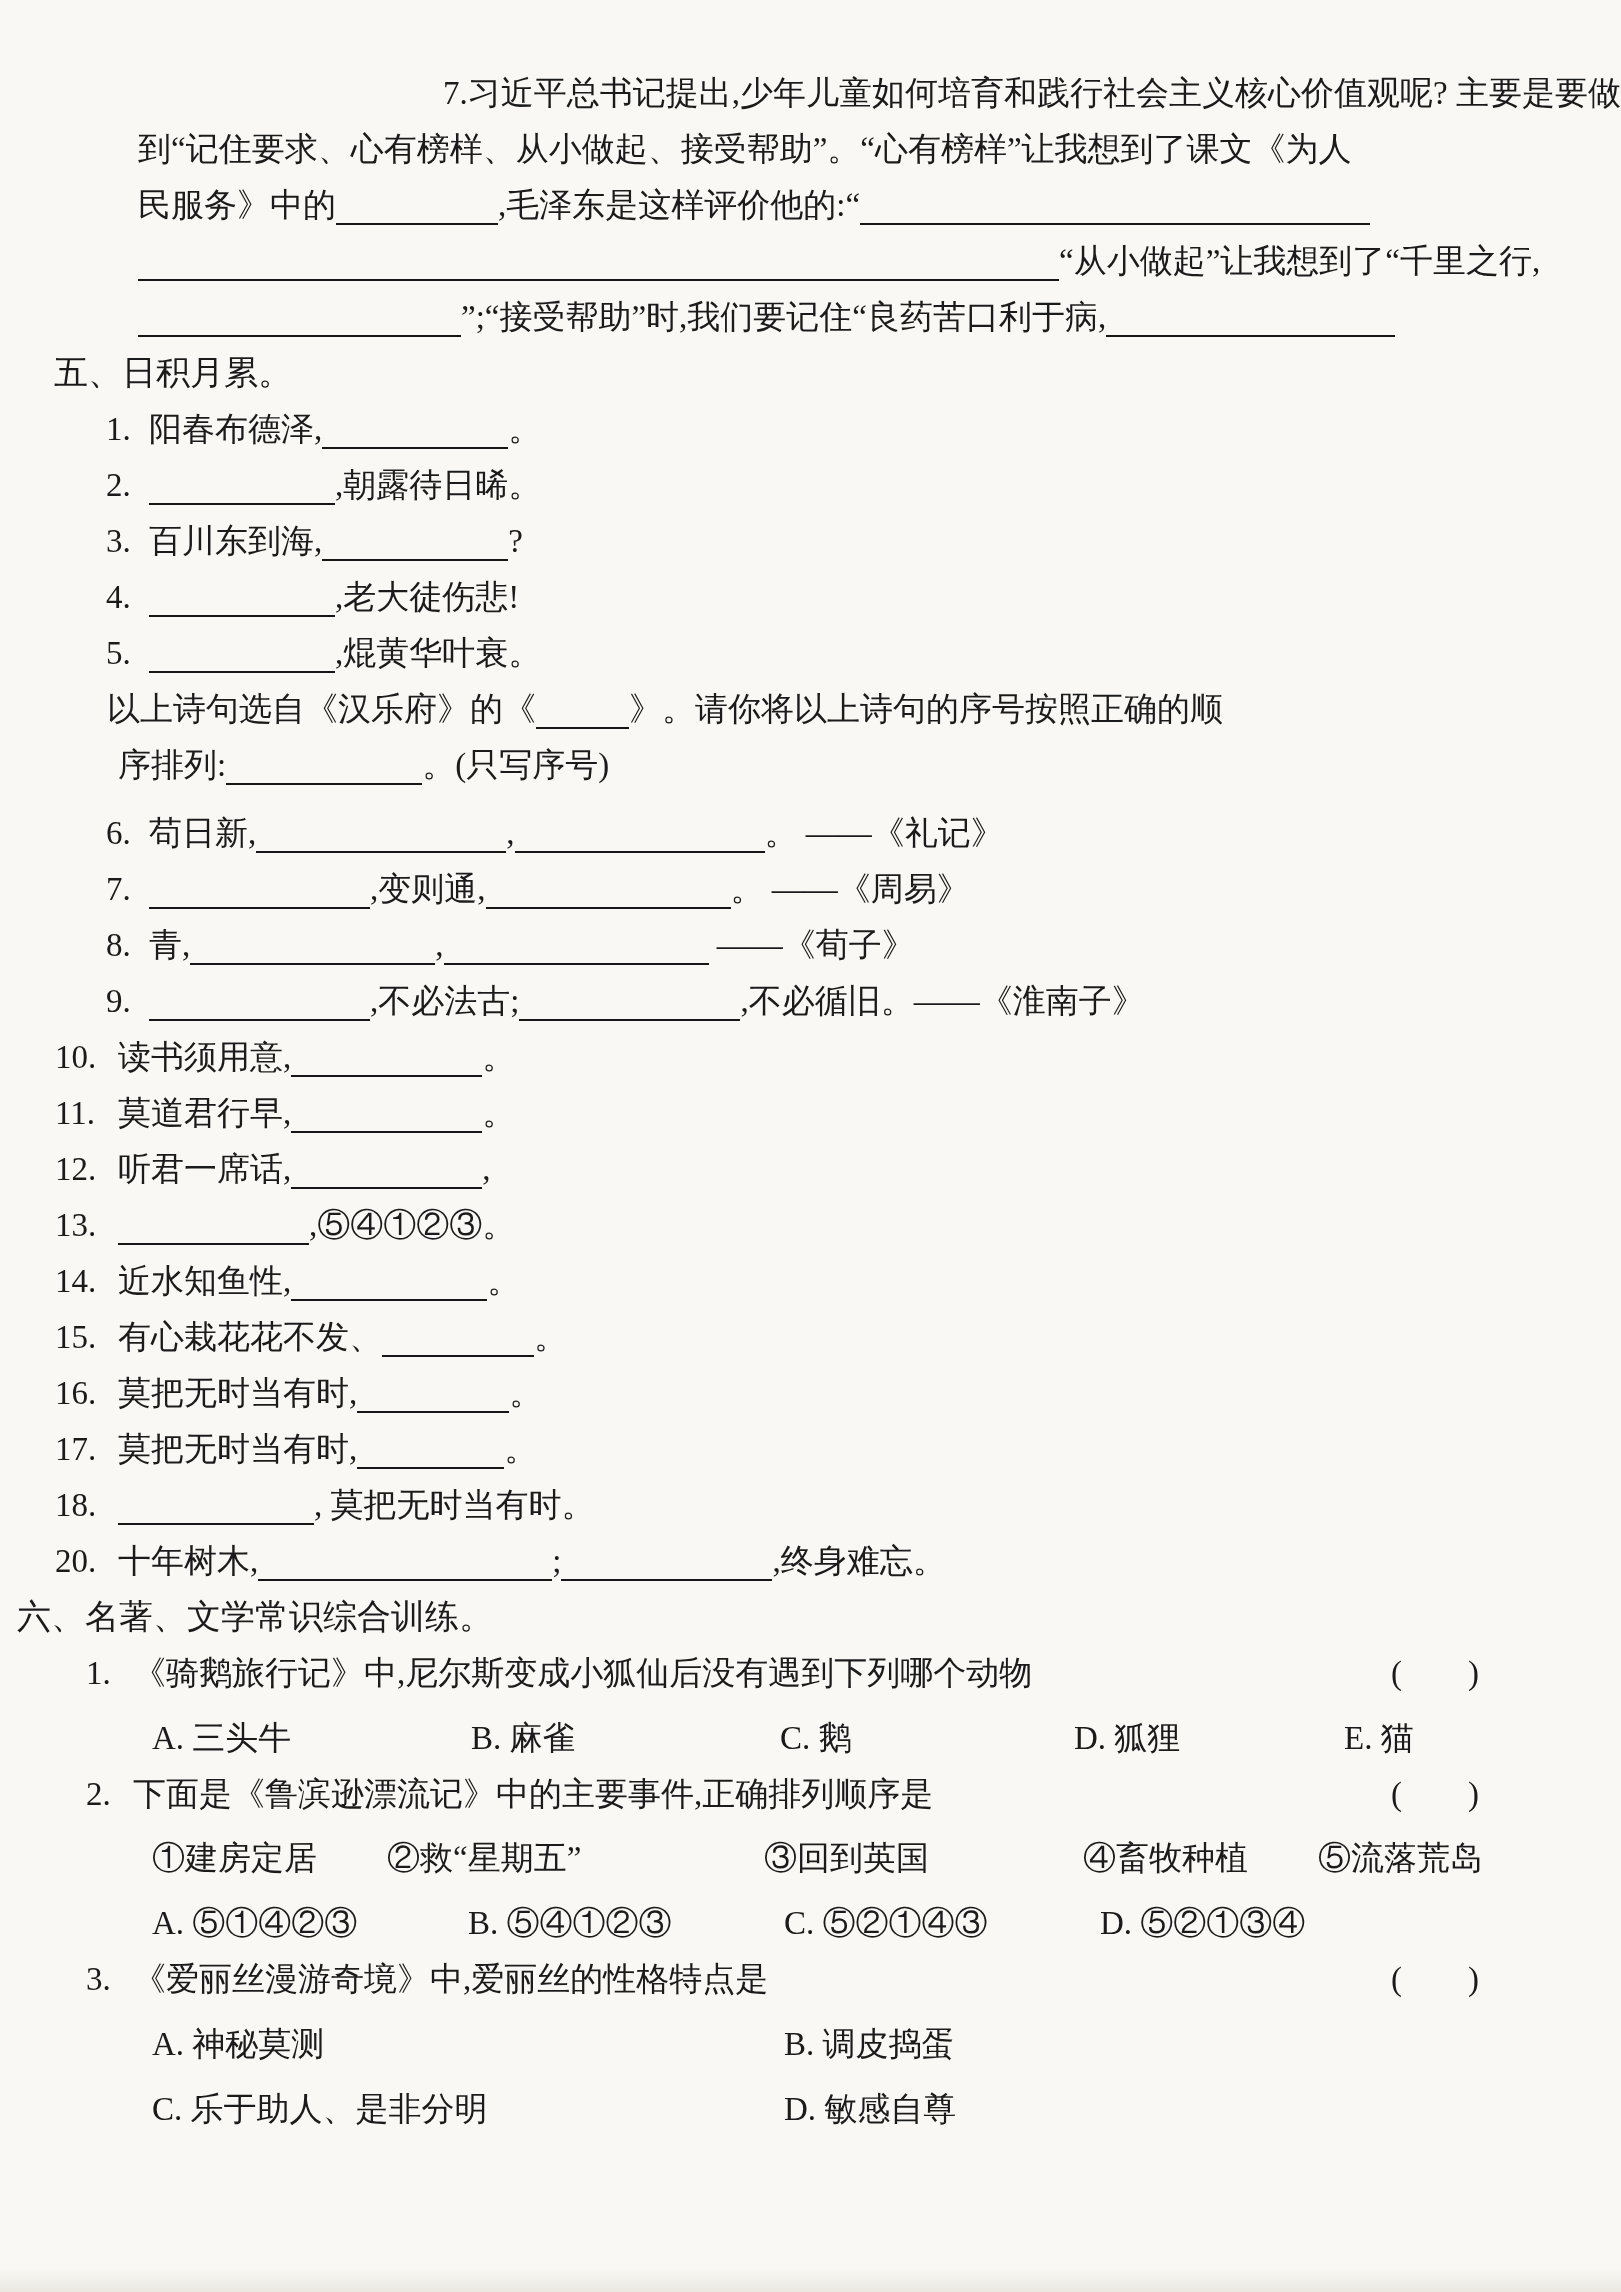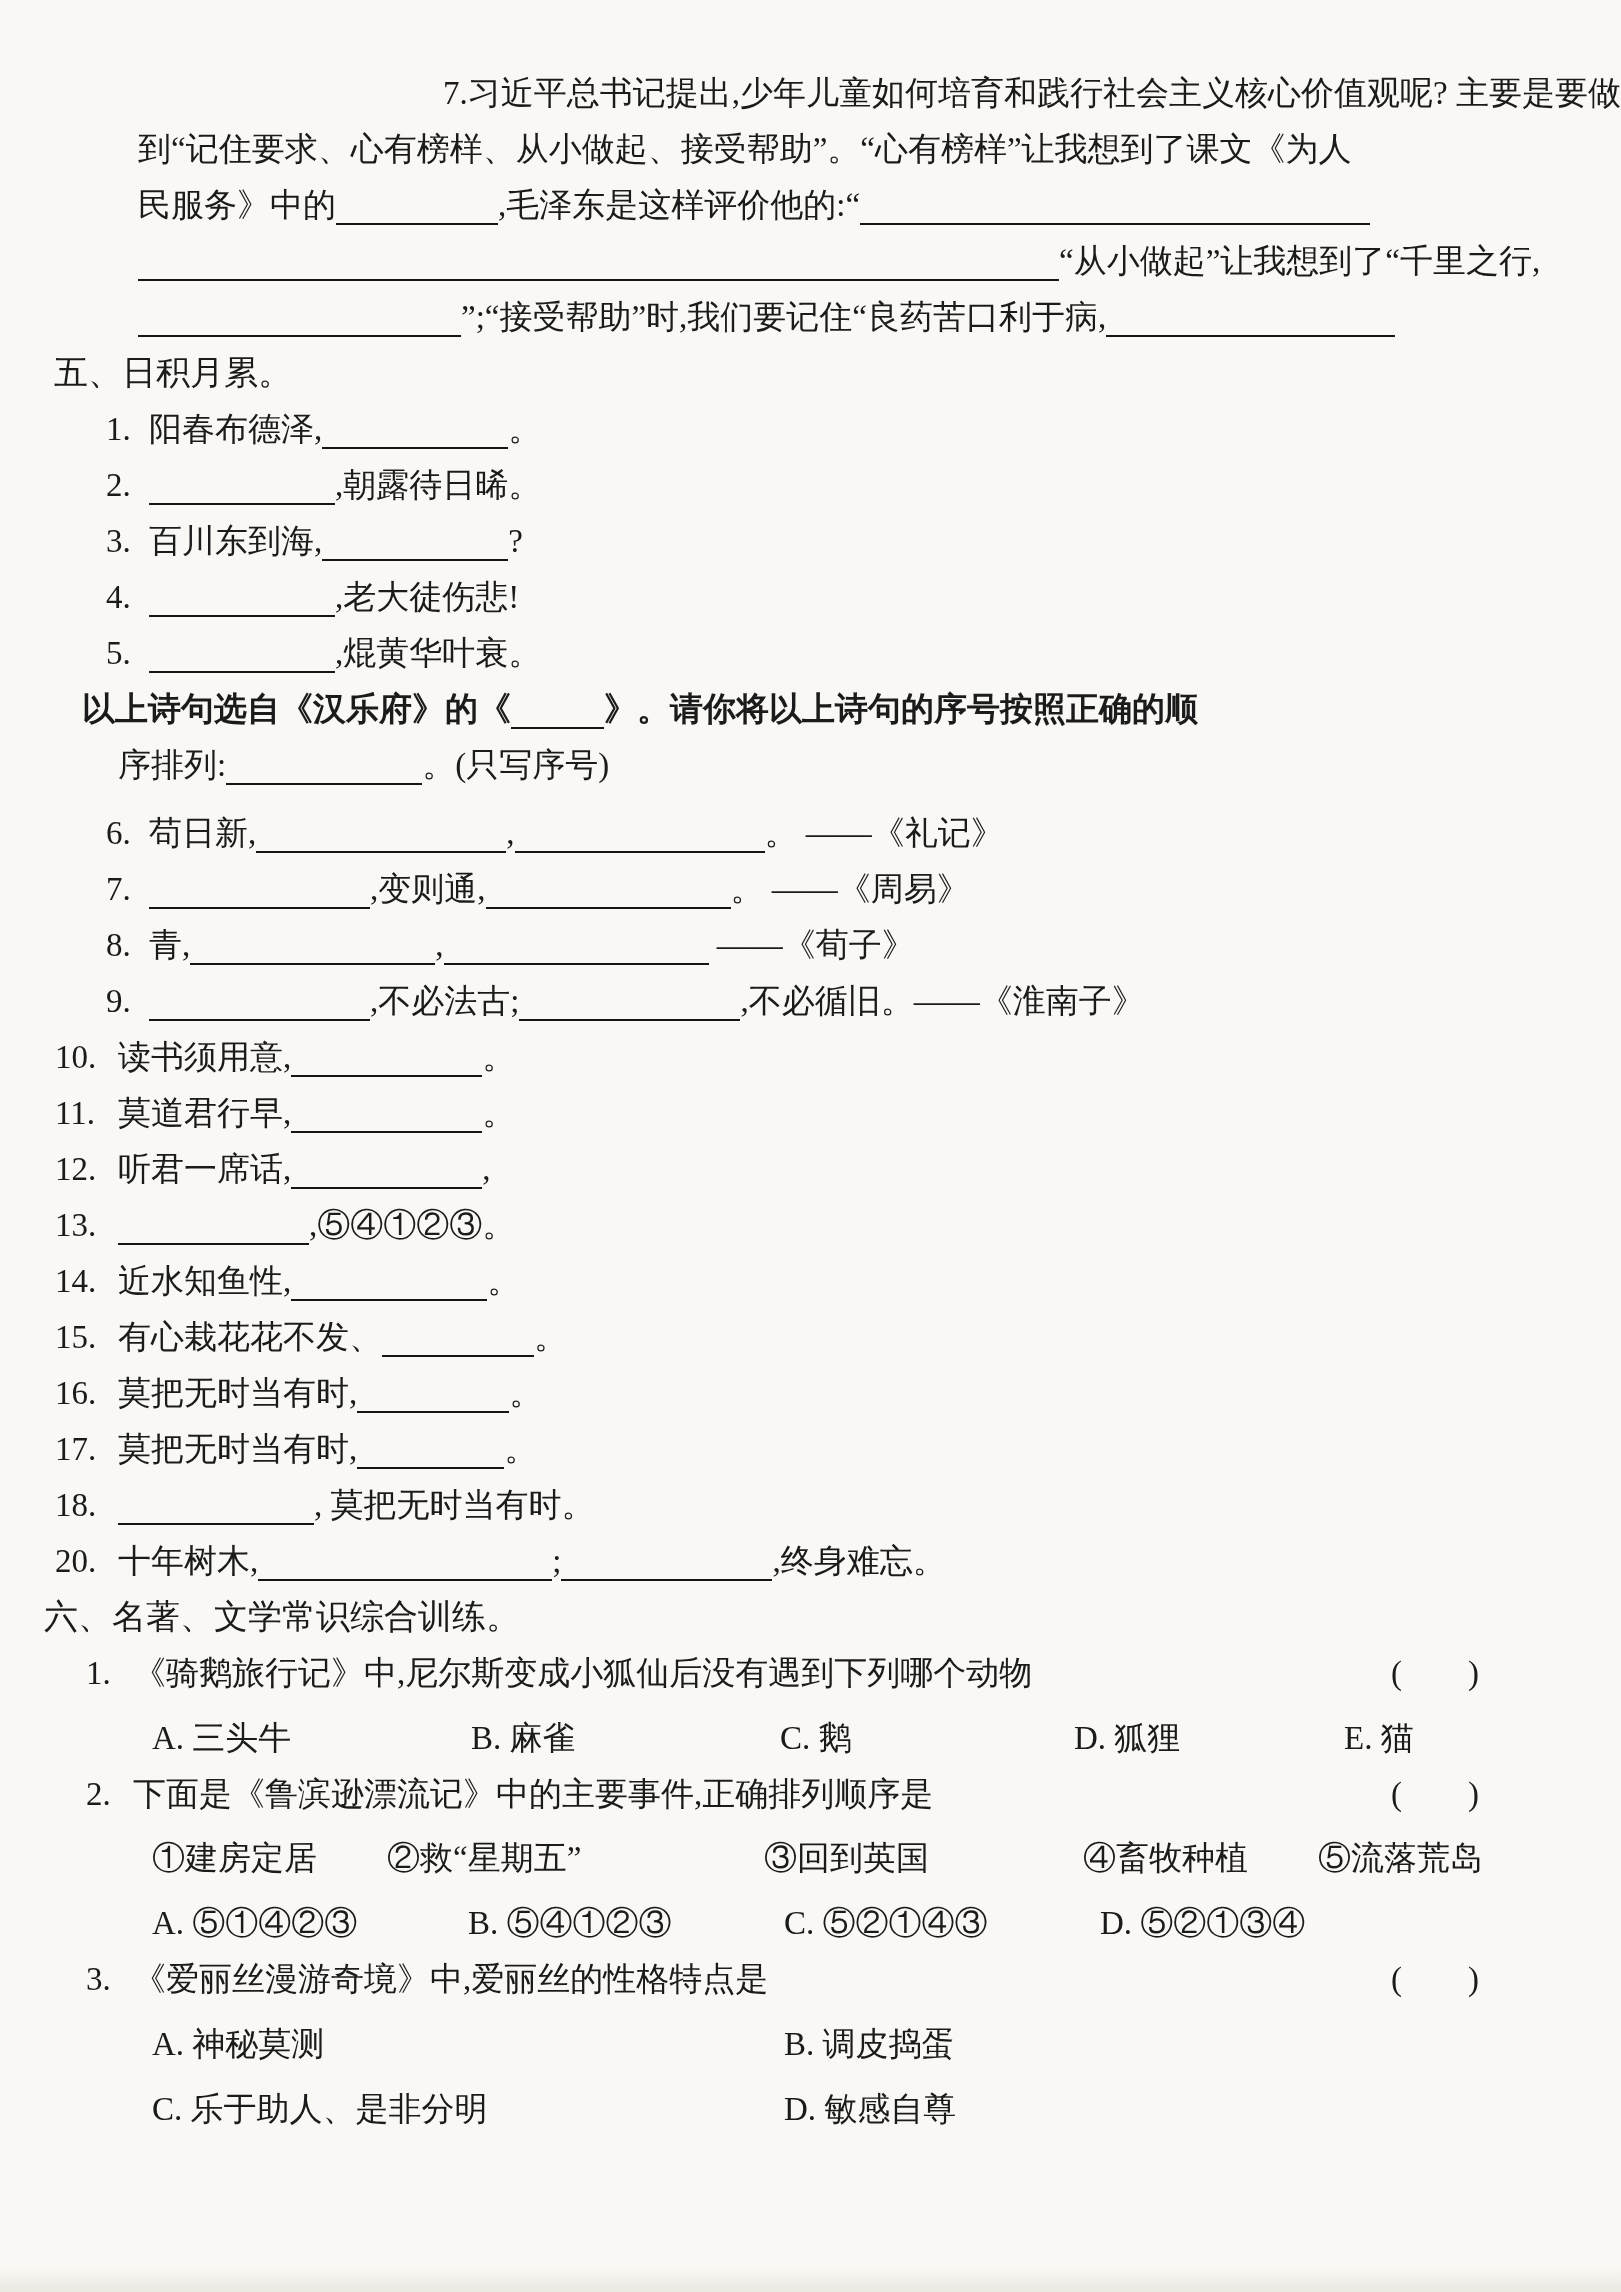--- a/index.html
+++ b/index.html
@@ -19,28 +19,28 @@
   }
   .page{padding-top:65px;}
   .line,.item{height:56px;line-height:56px;white-space:pre;}
   
   .q7{padding-left:138px;}
   .q7 .first{margin-left:-40px;text-align:right;}
   .qnum{display:inline-block;width:40px;}
   
   h2.sec{margin:0;font-weight:400;font-size:34px;height:56px;line-height:56px;}
   .sec5-title{padding-left:54px;margin-top:23.5px;}
-  .sec6-title{padding-left:44px;margin-top:0;}
+  .sec6-title{padding-left:17px;margin-top:0;}
   
   .d1{padding-left:106px;}
   .d1 .inum{display:inline-block;width:43px;}
   .d2{padding-left:55px;}
   .d2 .inum{display:inline-block;width:63px;}
   #sec5b{margin-top:11.8px;}
-  .note1{padding-left:82px;font-weight:bold;}
+  .note1{padding-left:107px;}
   .note2{padding-left:118px;}
   
   .blank{
     display:inline-block;height:29px;
     border-bottom:2.9px solid #161616;
     vertical-align:-8.8px;
   }
   
   .q6-stem{display:flex;height:56px;line-height:56px;padding-left:86px;white-space:pre;}
   .q6-num{display:inline-block;width:47px;}

